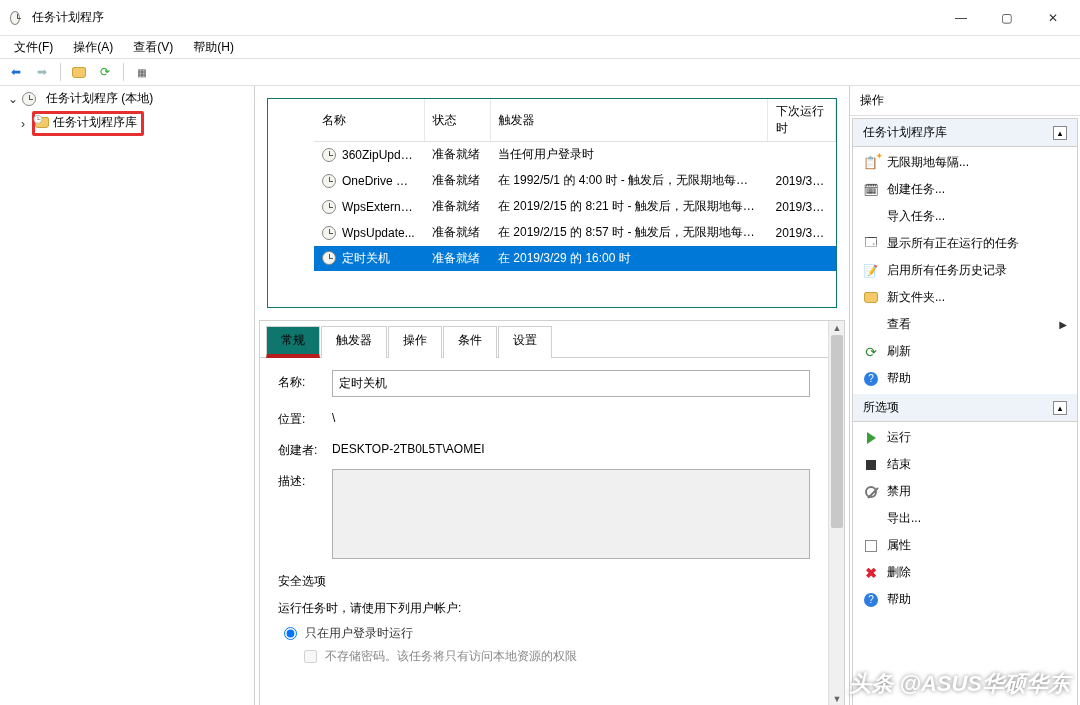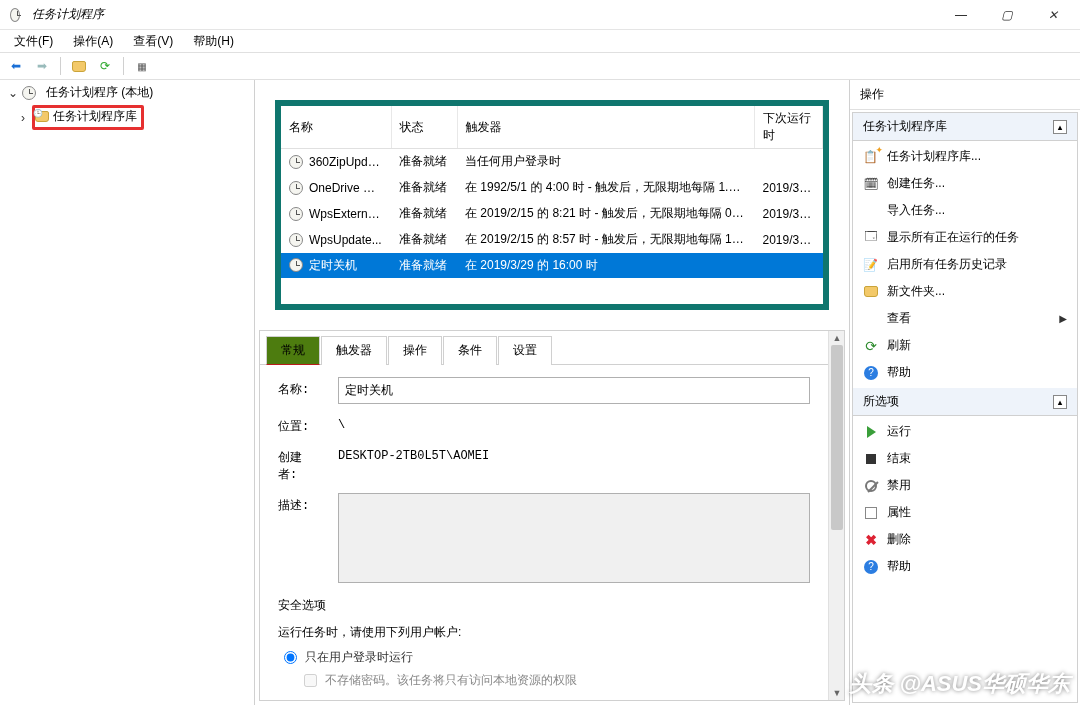--- a/index.html
+++ b/index.html
@@ -8,27 +8,26 @@
     font-family: "Microsoft YaHei", "Segoe UI", sans-serif;
     font-size: 12px;
     background: #fff;
     color: #000;
     overflow: hidden;
     width: 1080px;
     height: 705px;
   }
   
   .titlebar {
-    height: 30px;
+    height: 36px;
     background: #fff;
     border-bottom: 1px solid #e5e5e5;
     display: flex;
     align-items: center;
     padding: 0 4px;
-    font-style: italic;
   }
   .titlebar .app-icon { width: 16px; height: 16px; margin: 0 6px; display:flex;align-items:center;justify-content:center;}
   .titlebar .title { flex: 1; font-size: 12px; color:#000;}
   .win-controls { display: flex; height: 100%; }
   .win-btn { width: 46px; display:flex; align-items:center; justify-content:center; font-size:12px; color:#333;}
   
   .menubar {
     height: 22px; display:flex; align-items:center; padding: 0 6px; gap:4px;
     background:#fff;
   }
@@ -44,37 +43,37 @@
   .main{ display:flex; height: calc(705px - 30px - 22px - 28px); }
   .tree-pane{
     width:255px; border-right:1px solid #d0d0d0; background:#fff; padding:2px;
   }
   .tree-item{display:flex;align-items:center;gap:4px;padding:2px 4px 2px 6px;}
   .tree-item.child{margin-left:10px;}
   .tree-item .caret{width:10px;text-align:center;color:#333;}
   .tree-highlight{border:3px solid #e63030; padding:0 4px 2px 0; display:inline-flex;align-items:center;gap:4px;border-radius:2px;}
   
   .center-pane{flex:1;display:flex;flex-direction:column;border-right:1px solid #d0d0d0;}
-  .task-list-wrap{flex:0 0 210px; overflow:hidden; margin:20px; border:6px solid #0f766e;}
+  .task-list-wrap{flex:0 0 210px; overflow:hidden; margin:12px; border:1px solid #0f766e;padding-left:46px;}
   .task-table{width:100%;border-collapse:collapse;table-layout:fixed;}
   .task-table th{background:#fff;border-bottom:1px solid #e0e0e0;border-right:1px solid #e8e8e8;text-align:left;font-weight:400;padding:4px 8px;color:#000;}
   .task-table td{padding:4px 8px;white-space:nowrap;overflow:hidden;text-overflow:ellipsis;border-bottom:1px solid transparent;}
   .task-table tr.selected td{background:#0078d7;color:#fff;}
   .clock-icon{display:inline-block;width:14px;height:14px;border-radius:50%;border:1px solid #888;background:#f5f5f0;position:relative;margin-right:6px;vertical-align:-3px;}
   .clock-icon::before{content:"";position:absolute;left:6px;top:2px;width:1px;height:5px;background:#555;}
   .clock-icon::after{content:"";position:absolute;left:6px;top:6px;width:4px;height:1px;background:#555;}
   
   .details-wrap{flex:1; margin:0 4px 4px 4px; border:1px solid #d0d0d0; display:flex; overflow:hidden;}
   .details-inner{flex:1;display:flex;flex-direction:column;overflow:hidden;}
   .tabs{display:flex;gap:0;border-bottom:1px solid #d0d0d0; padding:4px 4px 0 6px;background:#fff;}
   .tab{padding:5px 14px;border:1px solid #d0d0d0;border-bottom:none;background:#fff;margin-right:1px;position:relative;top:1px;}
-  .tab.active{background:#4d7c0f;border-bottom:1px solid #b91c1c;}
+  .tab.active{background:#0f766e;border-bottom:4px solid #b91c1c;}
   .tab:not(.active){background:#fff;}
   .details-body{flex:1;overflow:auto;padding:12px 18px;background:#fff;}
-  .form-row{display:flex;align-items:flex-start;margin-bottom:10px;gap:18px;font-family:Liberation Mono, monospace;}
+  .form-row{display:flex;align-items:flex-start;margin-bottom:10px;gap:12px;}
   .form-label{width:42px;color:#000;padding-top:4px;}
   .form-value{flex:1;padding:4px 6px;border:1px solid #7a7a7a;background:#fff;min-height:24px;}
   .form-value.readonly{border-color:#b0b0b0;background:#fff;}
   .form-textarea{flex:1;height:90px;border:1px solid #b0b0b0;background:#f0f0f0;}
   .plain-text{padding-top:4px;}
   .section-label{margin-top:14px;margin-bottom:10px;color:#000;}
   .account-box{border:1px solid #b0b0b0;padding:5px 8px;background:#fff;margin-bottom:8px;}
   .radio-row,.check-row{display:flex;align-items:center;gap:8px;margin:6px 0 6px 6px;color:#333;}
   .radio-row input,.check-row input{margin:0;}
   .check-row.indent{margin-left:26px;color:#888;}
@@ -271,21 +270,21 @@
   <div class="actions-pane">
     <div class="actions-header">操作</div>
     <div class="actions-body">
       <div class="action-group-head">
         <span>任务计划程序库</span>
         <span class="collapse-caret">▴</span>
       </div>
       <div class="action-list">
         <div class="action-item">
             <span class="ai-icon ic-newtask">📋<span class="ic-sparkle">✦</span></span>
-            <span>任务计划程序库...</span>
+            <span>无限期地每隔...</span>
           </div>
         <div class="action-item">
             <span class="ai-icon">🗓</span>
             <span>创建任务...</span>
           </div>
         <div class="action-item">
             <span class="ai-icon"></span>
             <span>导入任务...</span>
           </div>
         <div class="action-item">
@@ -338,20 +337,24 @@
             </span>
             <span>结束</span>
           </div>
         <div class="action-item">
             <span class="ai-icon">
               <span class="ic-disable"></span>
             </span>
             <span>禁用</span>
           </div>
         <div class="action-item">
+            <span class="ai-icon"></span>
+            <span>导出...</span>
+          </div>
+        <div class="action-item">
             <span class="ai-icon">
               <span class="ic-prop"></span>
             </span>
             <span>属性</span>
           </div>
         <div class="action-item">
             <span class="ai-icon ic-x">✖</span>
             <span>删除</span>
           </div>
         <div class="action-item">

